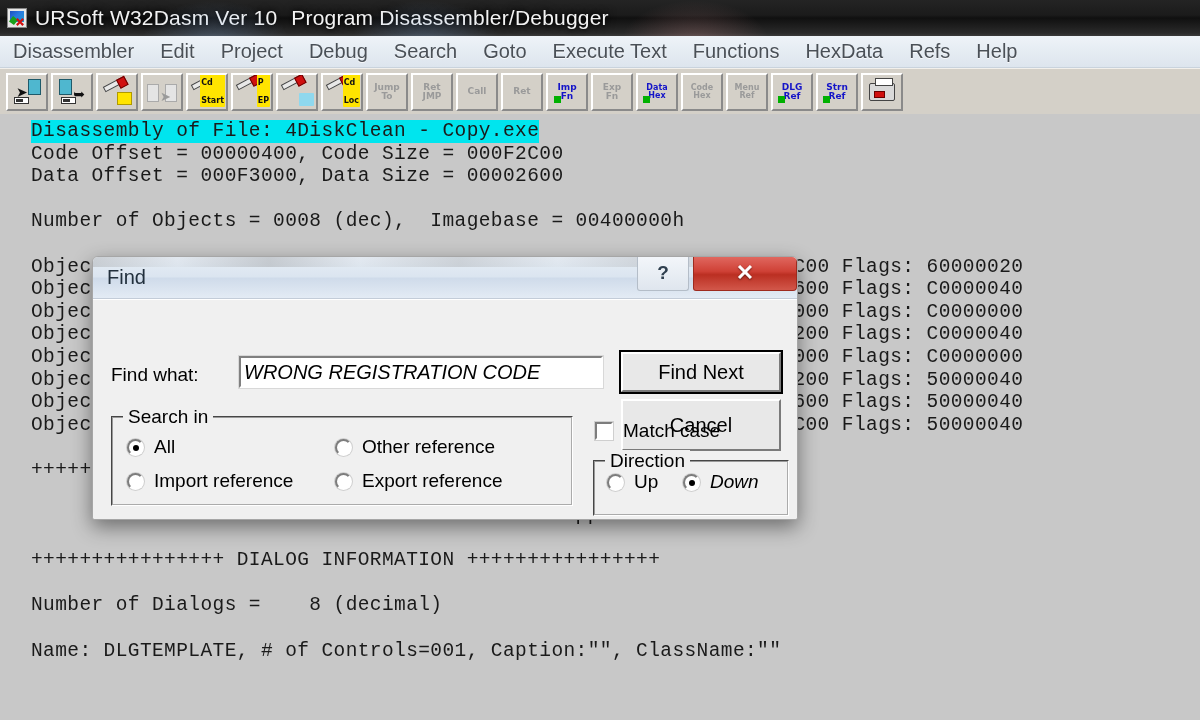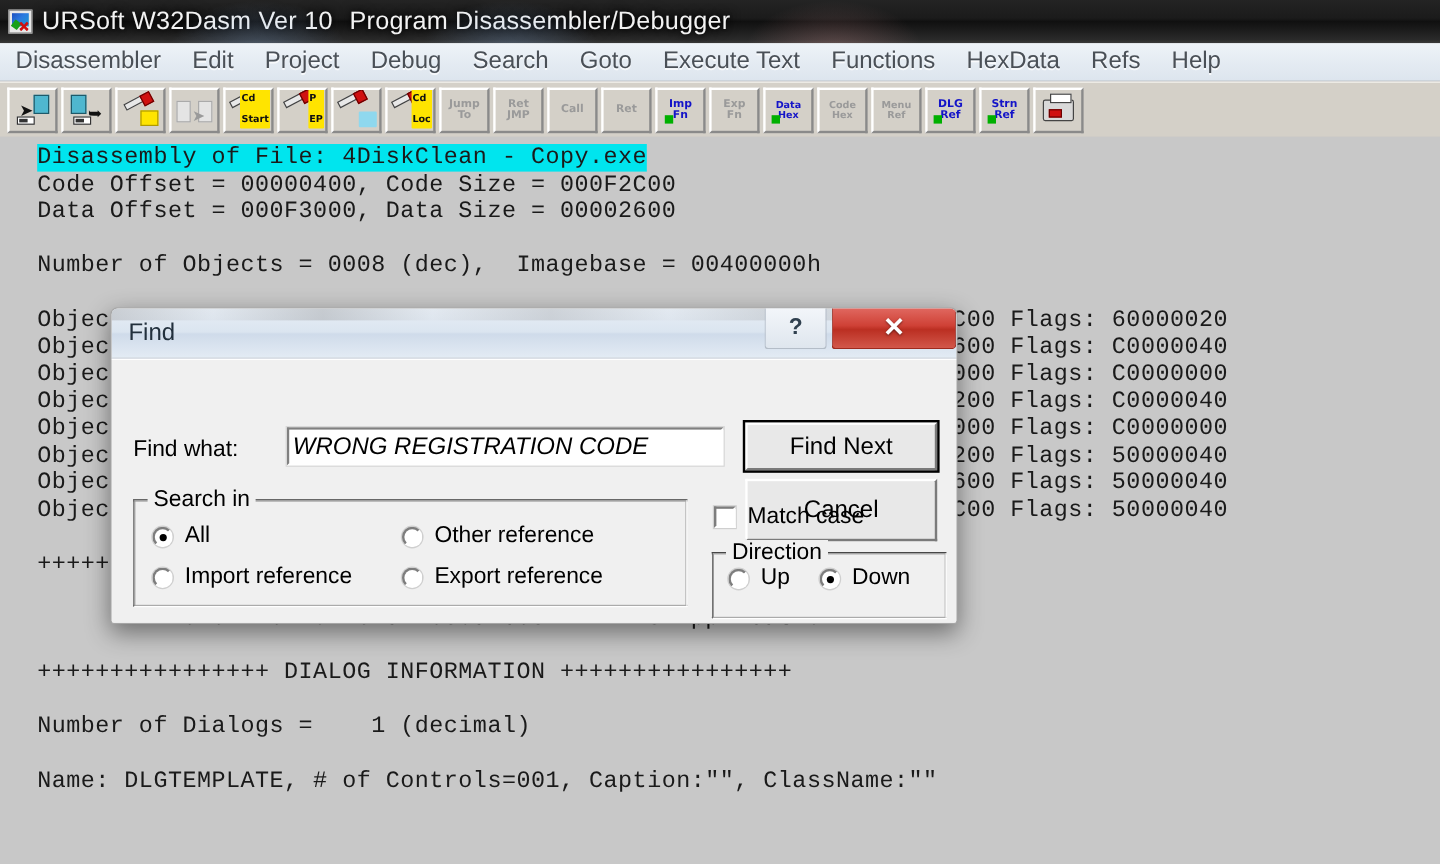--- a/index.html
+++ b/index.html
@@ -299,21 +299,21 @@
     border-bottom: 2px solid #ffffff;
     box-shadow: 0 0 0 1px #cfcfcf;
     margin-right: 10px; flex: none;
   }
   #rad-all        { left: 14px;  top: 18px; }
   #rad-import     { left: 14px;  top: 52px; }
   #rad-other      { left: 222px; top: 18px; }
   #rad-export     { left: 222px; top: 52px; }
   #chk-match-case { left: 502px; top: 120px; }
   #rad-up         { left: 12px;  top: 9px; }
-  #rad-down       { left: 88px;  top: 9px; }
+  #rad-down       { left: 88px;  top: 9px; font-style: italic; }
 </style>
 </head>
 <body>
 
 <div id="app">
 
   <div id="titlebar">
     <div class="glow" style="left:140px"></div>
     <div class="glow" style="left:350px"></div>
     <div class="glow" style="left:620px;background:radial-gradient(ellipse at 50% 120%, rgba(220,150,150,.28), rgba(220,150,150,0) 70%)"></div>
@@ -475,21 +475,21 @@
 <span>Object06: .data      RVA: 0013F000 Offset: 000F8800 Size: 00000200 Flags: 50000040</span>
 <span>Object07: .rsrc      RVA: 00140000 Offset: 000F8A00 Size: 00011600 Flags: 50000040</span>
 <span>Object08: .rsrc      RVA: 00152000 Offset: 0010A000 Size: 00037C00 Flags: 50000040</span>
 <span></span>
 <span>++++++++++++++++ MENU INFORMATION ++++++++++++++++</span>
 <span></span>
 <span>        There Are No Menu Resources in This Application</span>
 <span></span>
 <span>++++++++++++++++ DIALOG INFORMATION ++++++++++++++++</span>
 <span></span>
-<span>Number of Dialogs =    1 (decimal)</span>
+<span>Number of Dialogs =    8 (decimal)</span>
 <span></span>
 <span>Name: DLGTEMPLATE, # of Controls=001, Caption:"", ClassName:""</span></div>
 
   <div id="find-dialog">
 
     <div id="dlg-titlebar">
       <div class="blurband"></div>
       <div id="dlg-title">Find</div>
       <div id="dlg-help-btn">?</div>
       <div id="dlg-close-btn">✕</div>

